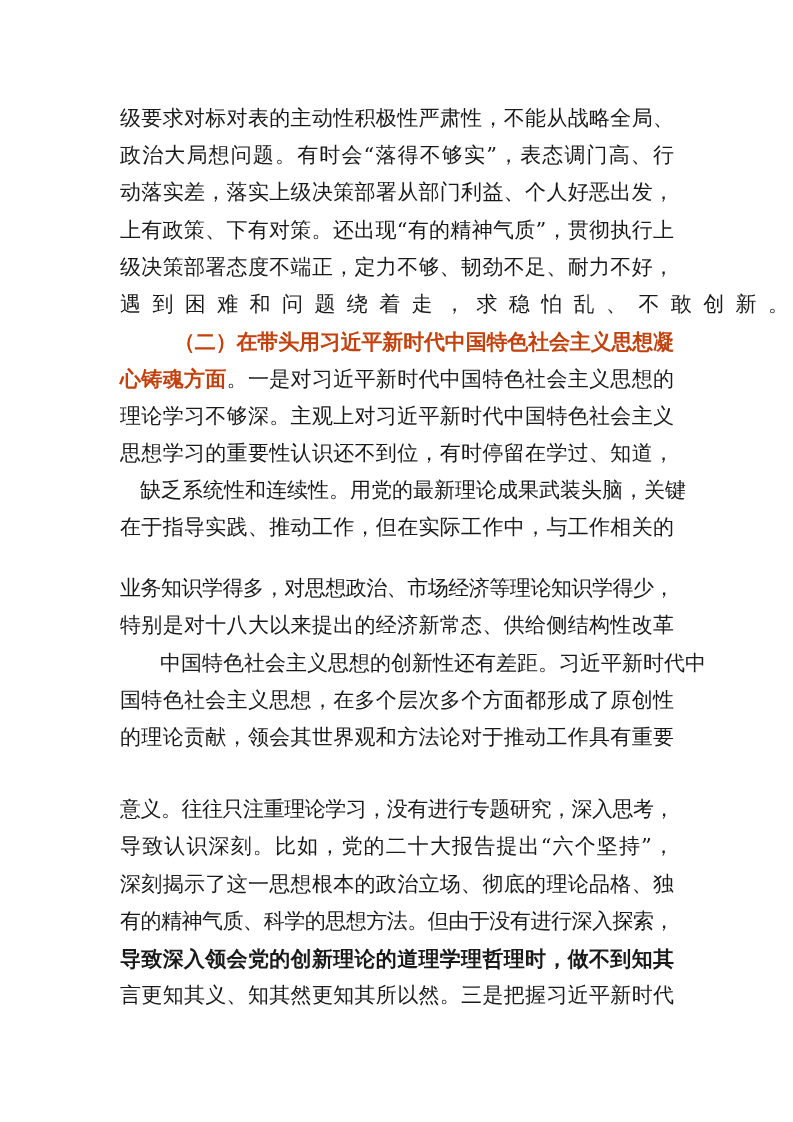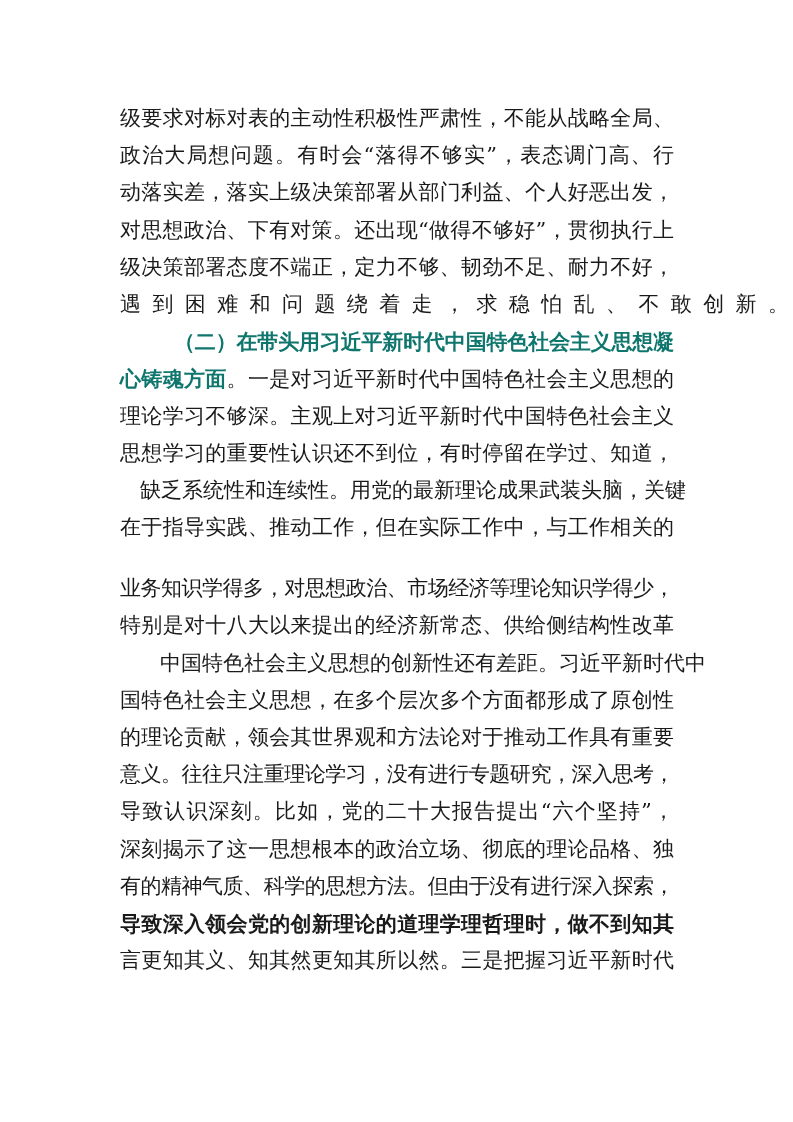--- a/index.html
+++ b/index.html
@@ -39,51 +39,51 @@
   }
   .line.last {
     text-align-last: left;
     letter-spacing: 11.4px;
   }
   .line.indent {
     padding-left: 54px;
   }
   .bold {
     font-weight: bold;
-    color: #0f766e;
+    color: #c2410c;
   }
 </style>
 </head>
 <body>
 
 <div class="page">
   <div class="body-text">
 
     <div>
       <div class="line" style="letter-spacing: 0px;">级要求对标对表的主动性积极性严肃性，不能从战略全局、</div>
       <div class="line" style="letter-spacing: 0px;">政治大局想问题。有时会“落得不够实”，表态调门高、行</div>
       <div class="line" style="letter-spacing: 0px;">动落实差，落实上级决策部署从部门利益、个人好恶出发，</div>
-      <div class="line" style="letter-spacing: 0px;">对思想政治、下有对策。还出现“做得不够好”，贯彻执行上</div>
+      <div class="line" style="letter-spacing: 0px;">上有政策、下有对策。还出现“有的精神气质”，贯彻执行上</div>
       <div class="line" style="letter-spacing: 0px;">级决策部署态度不端正，定力不够、韧劲不足、耐力不好，</div>
       <div class="line last">遇到困难和问题绕着走，求稳怕乱、不敢创新。</div>
     </div>
 
     <div>
       <div class="line indent bold" style="letter-spacing: -0.173913px;">（二）在带头用习近平新时代中国特色社会主义思想凝</div>
       <div class="line" style="letter-spacing: -0.000625px;"><span class="bold">心铸魂方面</span><span>。一是对习近平新时代中国特色社会主义思想的</span></div>
       <div class="line" style="letter-spacing: 0px;">理论学习不够深。主观上对习近平新时代中国特色社会主义</div>
       <div class="line" style="letter-spacing: 0px;">思想学习的重要性认识还不到位，有时停留在学过、知道，</div>
       <div class="line" style="letter-spacing: 0px; margin-left: 20px;">缺乏系统性和连续性。用党的最新理论成果武装头脑，关键</div>
       <div class="line" style="letter-spacing: 0px;">在于指导实践、推动工作，但在实际工作中，与工作相关的</div>
       <div class="line" style="letter-spacing: -0.5px; margin-top: 24px;">业务知识学得多，对思想政治、市场经济等理论知识学得少，</div>
       <div class="line" style="letter-spacing: 0px;">特别是对十八大以来提出的经济新常态、供给侧结构性改革</div>
       <div class="line" style="letter-spacing: 0px; margin-left: 40px;">中国特色社会主义思想的创新性还有差距。习近平新时代中</div>
       <div class="line" style="letter-spacing: 0px;">国特色社会主义思想，在多个层次多个方面都形成了原创性</div>
       <div class="line" style="letter-spacing: 0px;">的理论贡献，领会其世界观和方法论对于推动工作具有重要</div>
-      <div class="line" style="letter-spacing: -0.5px;">意义。往往只注重理论学习，没有进行专题研究，深入思考，</div>
+      <div class="line" style="letter-spacing: -0.5px; margin-top: 35px;">意义。往往只注重理论学习，没有进行专题研究，深入思考，</div>
       <div class="line" style="letter-spacing: 0px;">导致认识深刻。比如，党的二十大报告提出“六个坚持”，</div>
       <div class="line" style="letter-spacing: 0px;">深刻揭示了这一思想根本的政治立场、彻底的理论品格、独</div>
       <div class="line" style="letter-spacing: -0.5px;">有的精神气质、科学的思想方法。但由于没有进行深入探索，</div>
       <div class="line" style="letter-spacing: 0px; font-weight: bold;">导致深入领会党的创新理论的道理学理哲理时，做不到知其</div>
       <div class="line" style="letter-spacing: 0px;">言更知其义、知其然更知其所以然。三是把握习近平新时代</div>
     </div>
 
   </div>
 </div>
 

